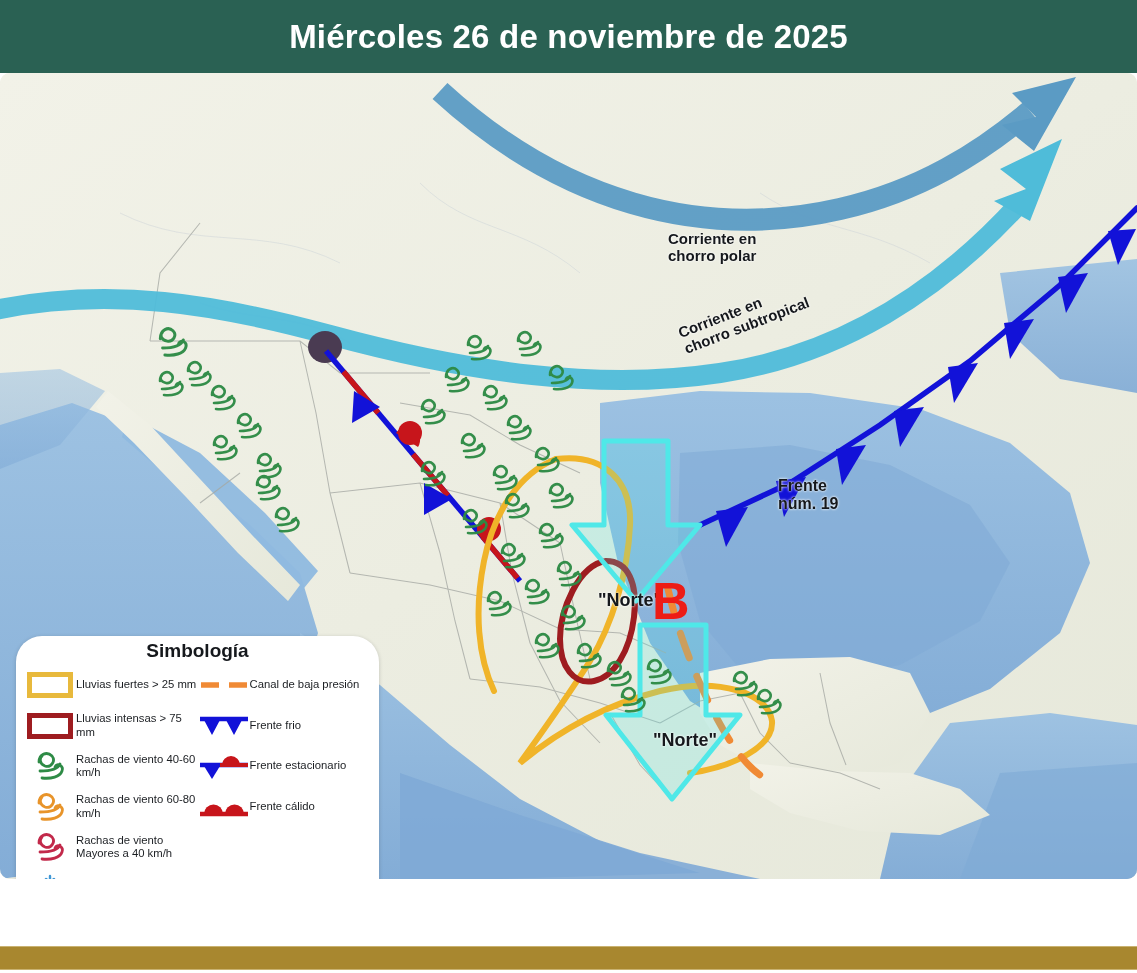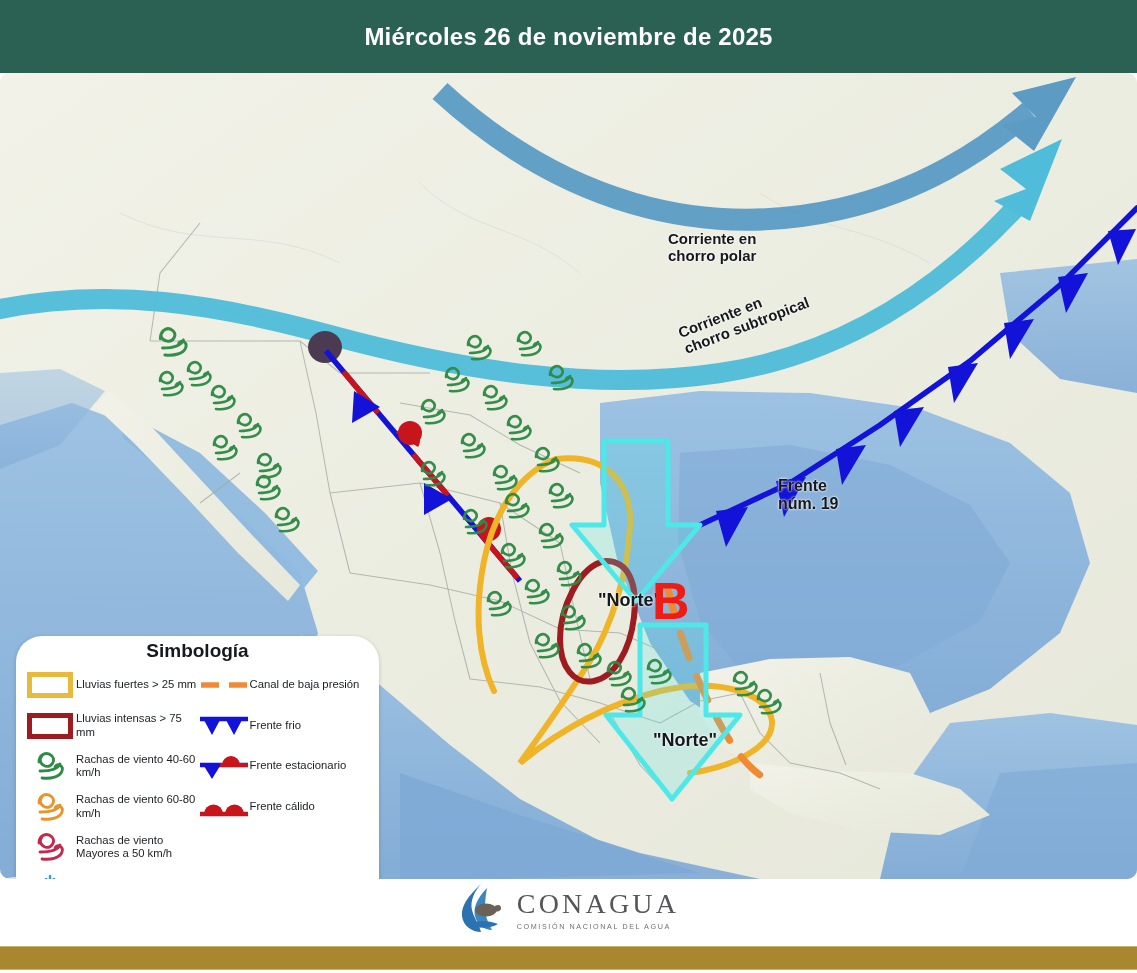--- a/index.html
+++ b/index.html
@@ -2,21 +2,21 @@
 <html><head>
 <meta charset="utf-8">
 <style>
   html,body{margin:0;padding:0;background:#fff;}
   body{width:1137px;height:973px;font-family:"Liberation Sans",sans-serif;overflow:hidden;}
   #app{position:relative;width:1137px;height:973px;overflow:hidden;background:#fff;}
 
   
   .header{position:absolute;left:0;top:0;width:1137px;height:73px;background:#2A6153;
           display:flex;align-items:center;justify-content:center;z-index:40;}
-  .header-title{color:#ffffff;font-size:24px;font-weight:bold;letter-spacing:.2px;
+  .header-title{color:#ffffff;font-size:33px;font-weight:bold;letter-spacing:.2px;
                 font-family:"Liberation Sans",sans-serif;}
 
   
   .map{position:absolute;left:0;top:73px;width:1137px;height:806px;overflow:hidden;
        background:#EDEEE3;border-radius:10px;}
   .map svg.layer{position:absolute;left:0;top:0;width:1137px;height:806px;overflow:visible;}
 
   
   .mlabel{position:absolute;font-family:"Liberation Sans",sans-serif;font-weight:bold;
           color:#15181c;line-height:1.12;white-space:pre;z-index:25;
@@ -303,21 +303,21 @@
 
           <div class="legend-row">
             <span class="legend-ico">
               <svg width="32" height="34" viewBox="0 0 32 34">
                 <path d="M5,13 C5,5 13,2 18,7 C22,12 17,19 11,17 C6,15 5,10 8,7" stroke="#C2294A" stroke-width="2.8" fill="none" stroke-linecap="round"></path>
                 <path d="M6,22 C15,22 24,20 26,15" stroke="#C2294A" stroke-width="2.8" fill="none" stroke-linecap="round"></path>
                 <path d="M8,29 C17,30 26,28 28,22 C30,17 23,13 21,18" stroke="#C2294A" stroke-width="2.8" fill="none" stroke-linecap="round"></path>
               </svg>
             </span>
             <span class="legend-txt">Rachas de viento
-Mayores a 50 km/h</span>
+Mayores a 40 km/h</span>
           </div>
 
           <div class="legend-row">
             <span class="legend-ico">
               <svg width="30" height="30" viewBox="0 0 30 30">
                 <g stroke="#3E97D6" stroke-width="2.4" stroke-linecap="round">
                   <line x1="15" y1="3" x2="15" y2="27"></line>
                   <line x1="4.5" y1="9" x2="25.5" y2="21"></line>
                   <line x1="4.5" y1="21" x2="25.5" y2="9"></line>
                   <line x1="11" y1="6" x2="15" y2="9"></line>
@@ -390,31 +390,16 @@
             </span>
 
           </div>
 
         </div>
       </div>
     </div>
   </div>
 
   <div class="footer">
-    <div class="logo-wrap">
-      <span>
-        <svg width="48" height="52" viewBox="0 0 48 52">
-          <path d="M23,2 C10,14 3,24 4,34 C5,44 14,50 23,50 C21,42 16,36 14,28 C12,19 16,10 23,2 Z" fill="#2B72B0"></path>
-          <path d="M29,6 C19,16 15,26 17,34 C19,42 26,48 34,48 C30,40 27,34 27,26 C27,18 28,12 29,6 Z" fill="#3D86C2"></path>
-          <ellipse cx="28" cy="28" rx="11" ry="6.5" fill="#6A6256"></ellipse>
-          <path d="M37,24 C40,22 43,23 43,26 C43,29 40,30 37,29 Z" fill="#6A6256"></path>
-          <path d="M10,42 C18,38 30,38 40,42 C32,47 18,47 10,42 Z" fill="#2B72B0"></path>
-        </svg>
-      </span>
-      <span class="logo-text">
-        <span class="logo-main">CONAGUA</span>
-        <span class="logo-sub">COMISIÓN NACIONAL DEL AGUA</span>
-      </span>
-    </div>
     <div class="goldbar"></div>
   </div>
 
 </div>
 
 </body></html>

